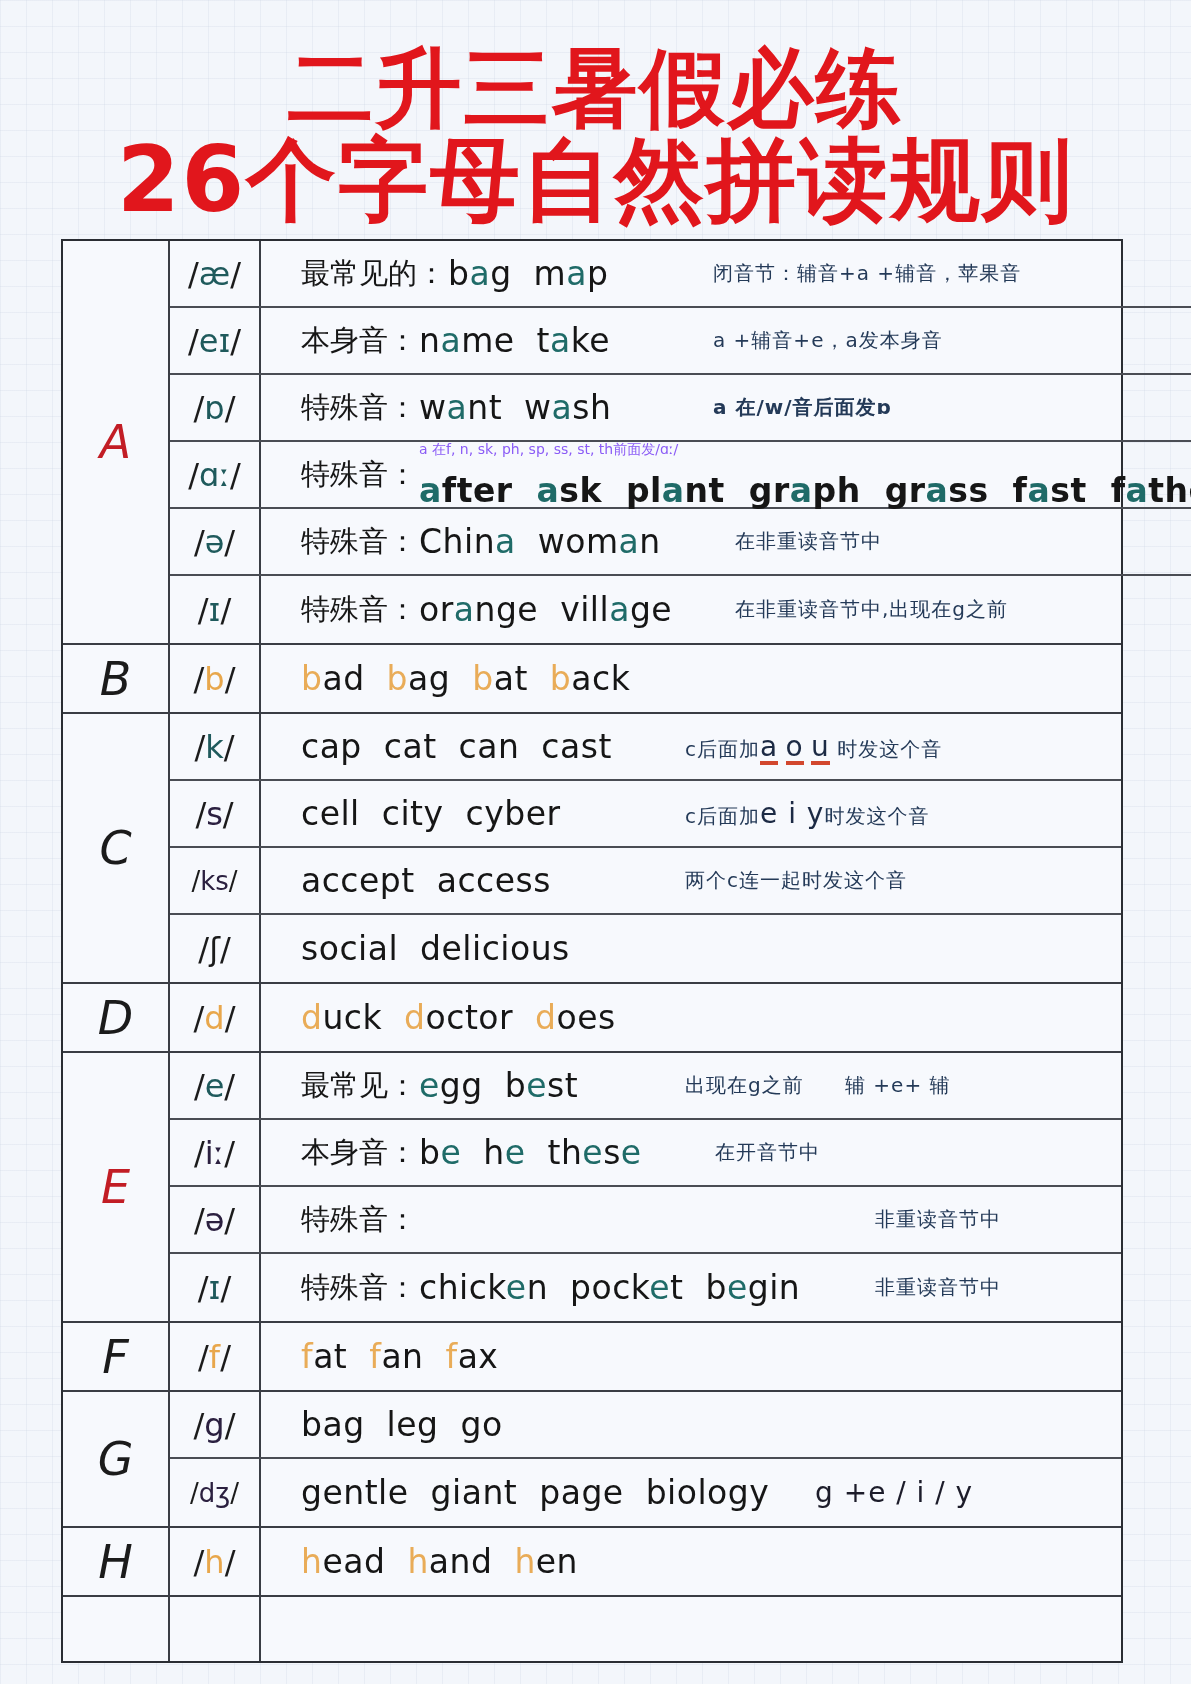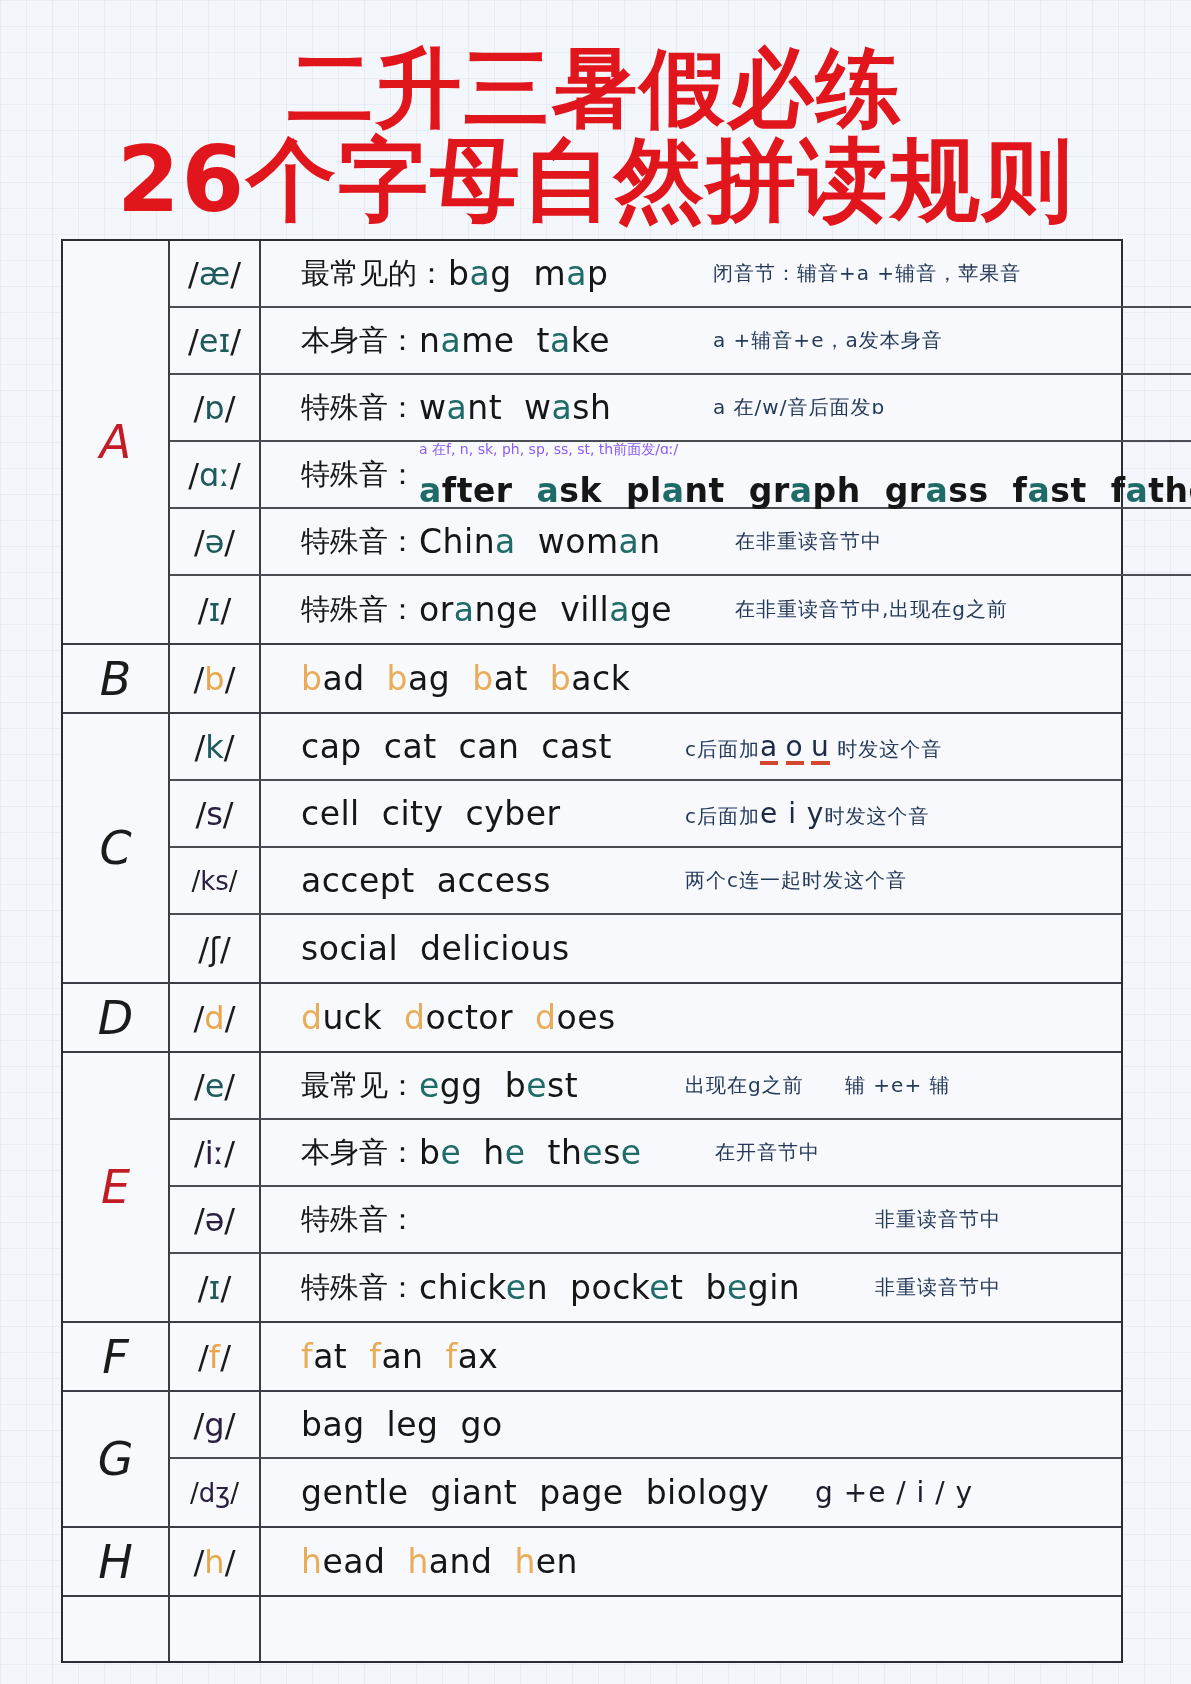--- a/index.html
+++ b/index.html
@@ -101,21 +101,21 @@
       </div>
       <div class="row">
         <div class="ipa">
             <span>/</span>
             <span class="sym">ɒ</span>
             <span>/</span>
           </div>
         <div class="content">
           <span class="label">特殊音：</span>
           <span class="words">w<span class="hl-teal">a</span>nt  w<span class="hl-teal">a</span>sh</span>
-          <span class="note" style="left:452px;">a 在/w/音后面发ɒ</span>
+          <span class="note" style="left:452px;font-weight:bold;">a 在/w/音后面发ɒ</span>
         </div>
       </div>
       <div class="row">
         <div class="ipa">
             <span>/</span>
             <span class="sym">ɑː</span>
             <span>/</span>
           </div>
         <div class="content">
           <span class="label">特殊音：</span>

